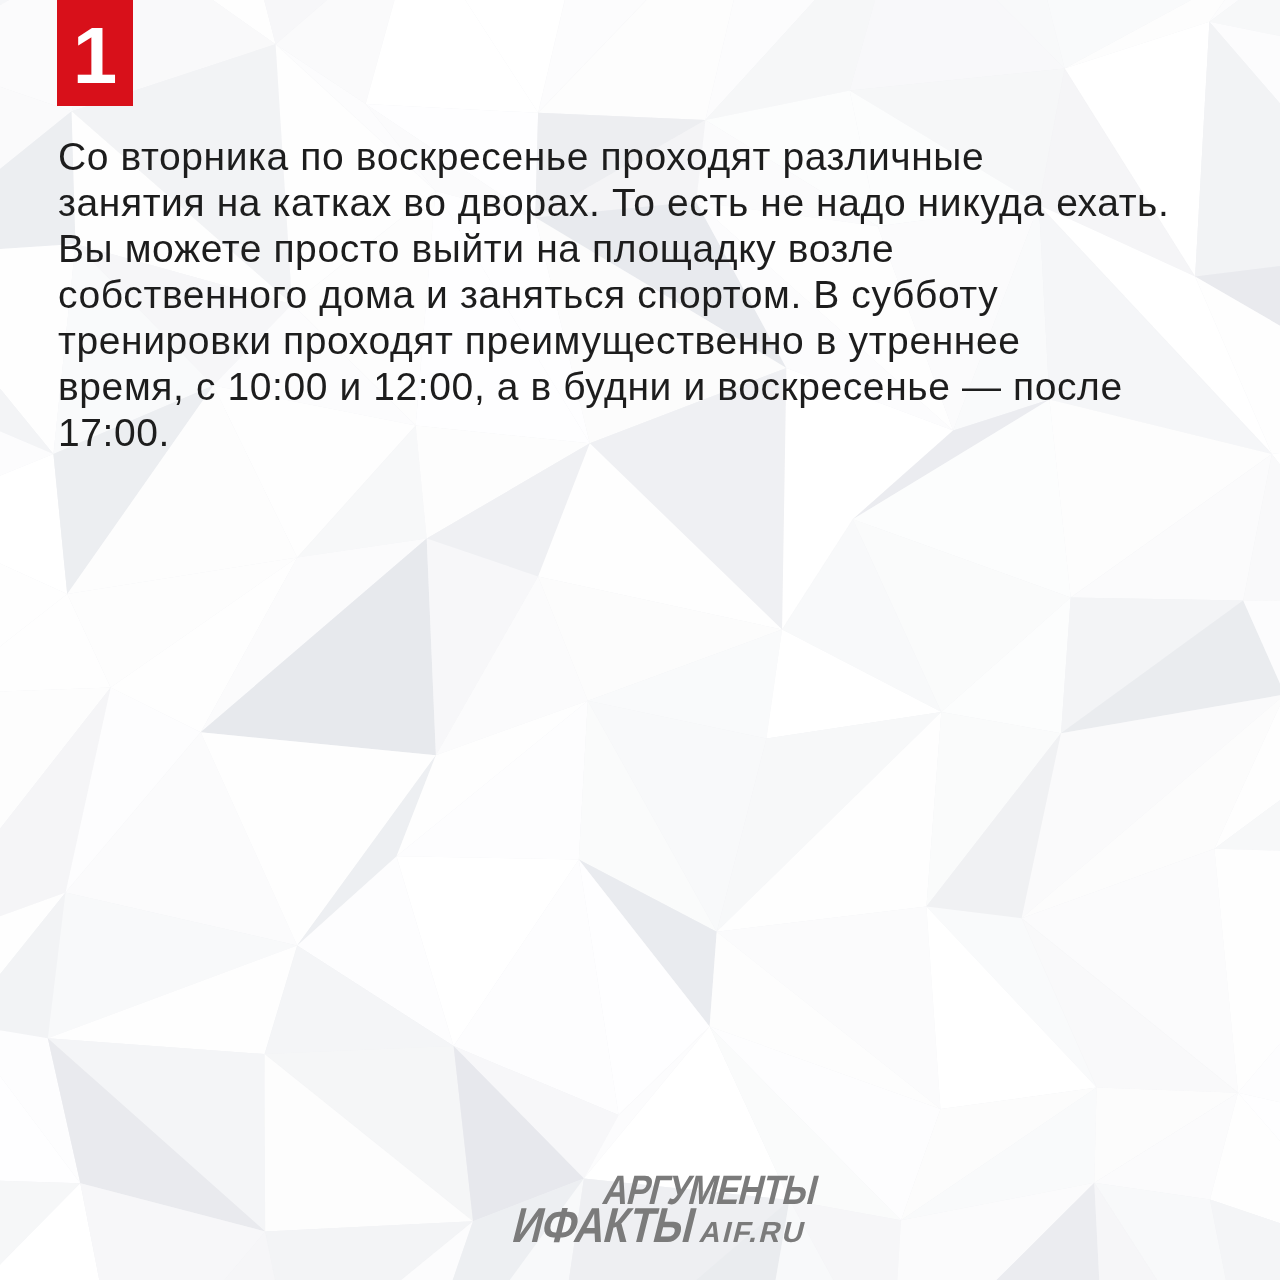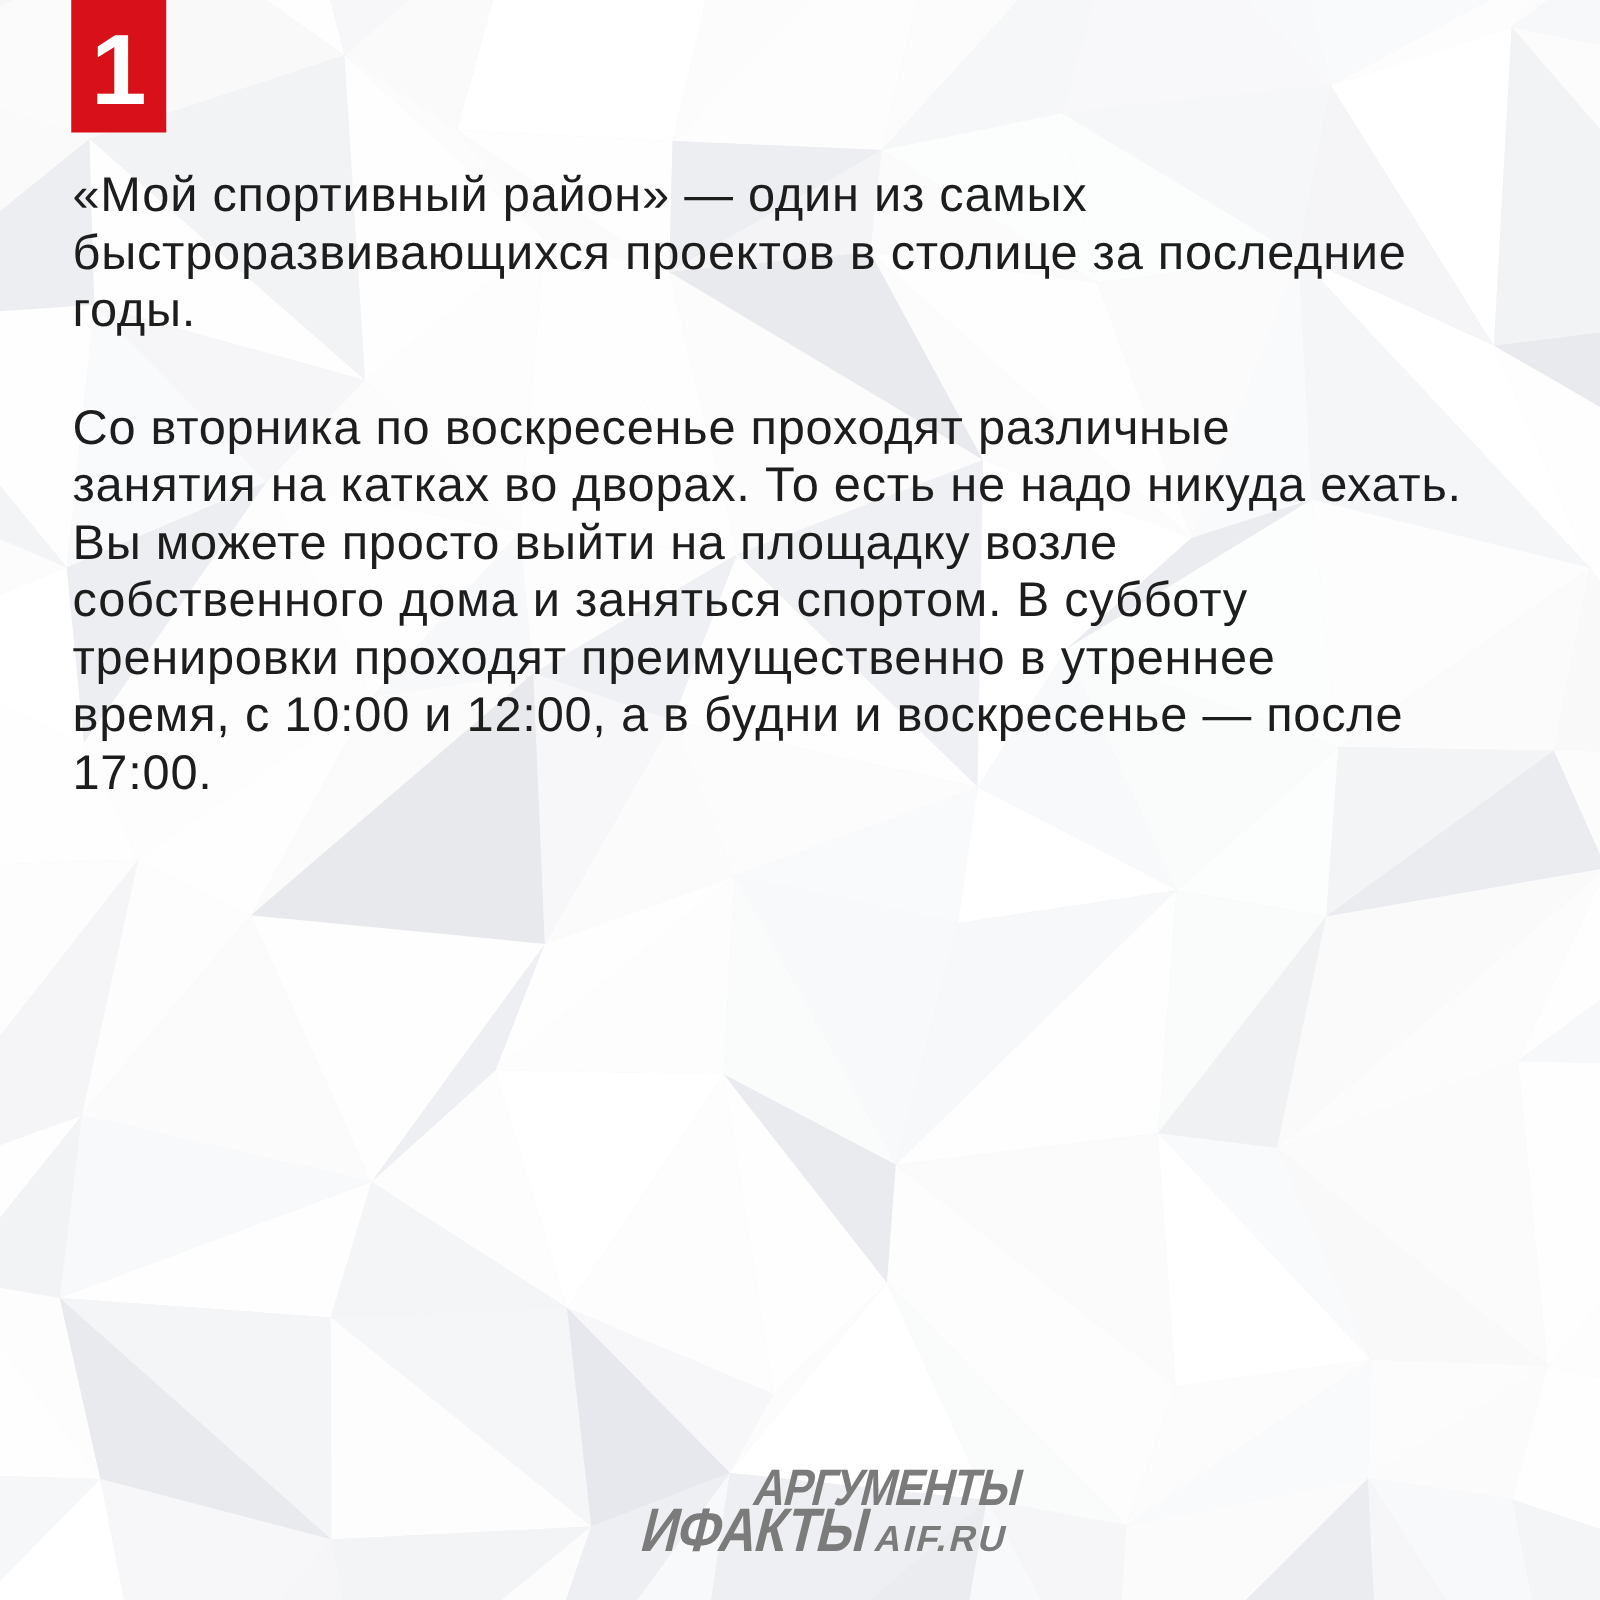--- a/index.html
+++ b/index.html
@@ -292,23 +292,20 @@
       <polygon points="1256.4,1434.3 1346.7,1520.1 1236.4,1607.4" fill="hsl(222, 14%, 93.4%)"></polygon>
       <polygon points="1442.5,1369.8 1546.9,1445.8 1346.7,1520.1" fill="hsl(222, 14%, 97.4%)"></polygon>
       <polygon points="1546.9,1445.8 1615.5,1628.5 1346.7,1520.1" fill="hsl(222, 14%, 98.8%)"></polygon>
     </svg>
 
   <div class="badge">
     <span>1</span>
   </div>
 
   <div class="content">
-    <p>«Мой спортивный район» — один из самых
-быстроразвивающихся проектов в столице за последние
-годы.</p>
     <p>Со вторника по воскресенье проходят различные
 занятия на катках во дворах. То есть не надо никуда ехать.
 Вы можете просто выйти на площадку возле
 собственного дома и заняться спортом. В субботу
 тренировки проходят преимущественно в утреннее
 время, с 10:00 и 12:00, а в будни и воскресенье — после
 17:00.</p>
   </div>
 
   <div class="logo">

